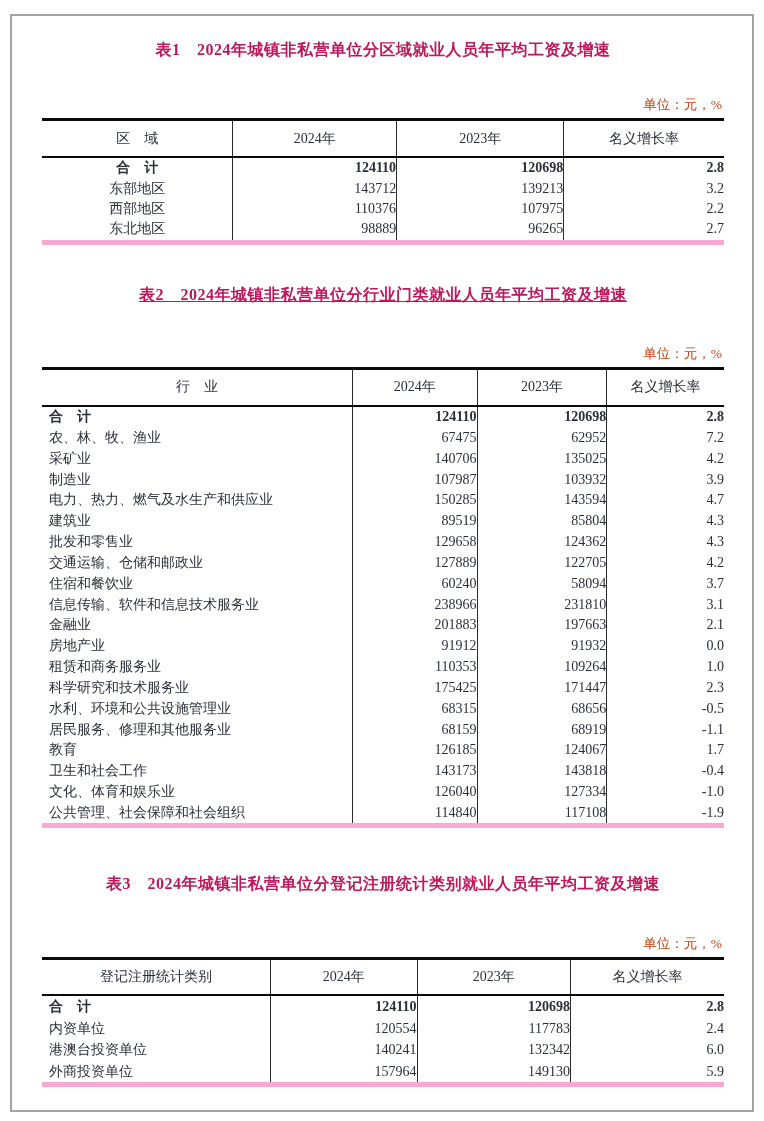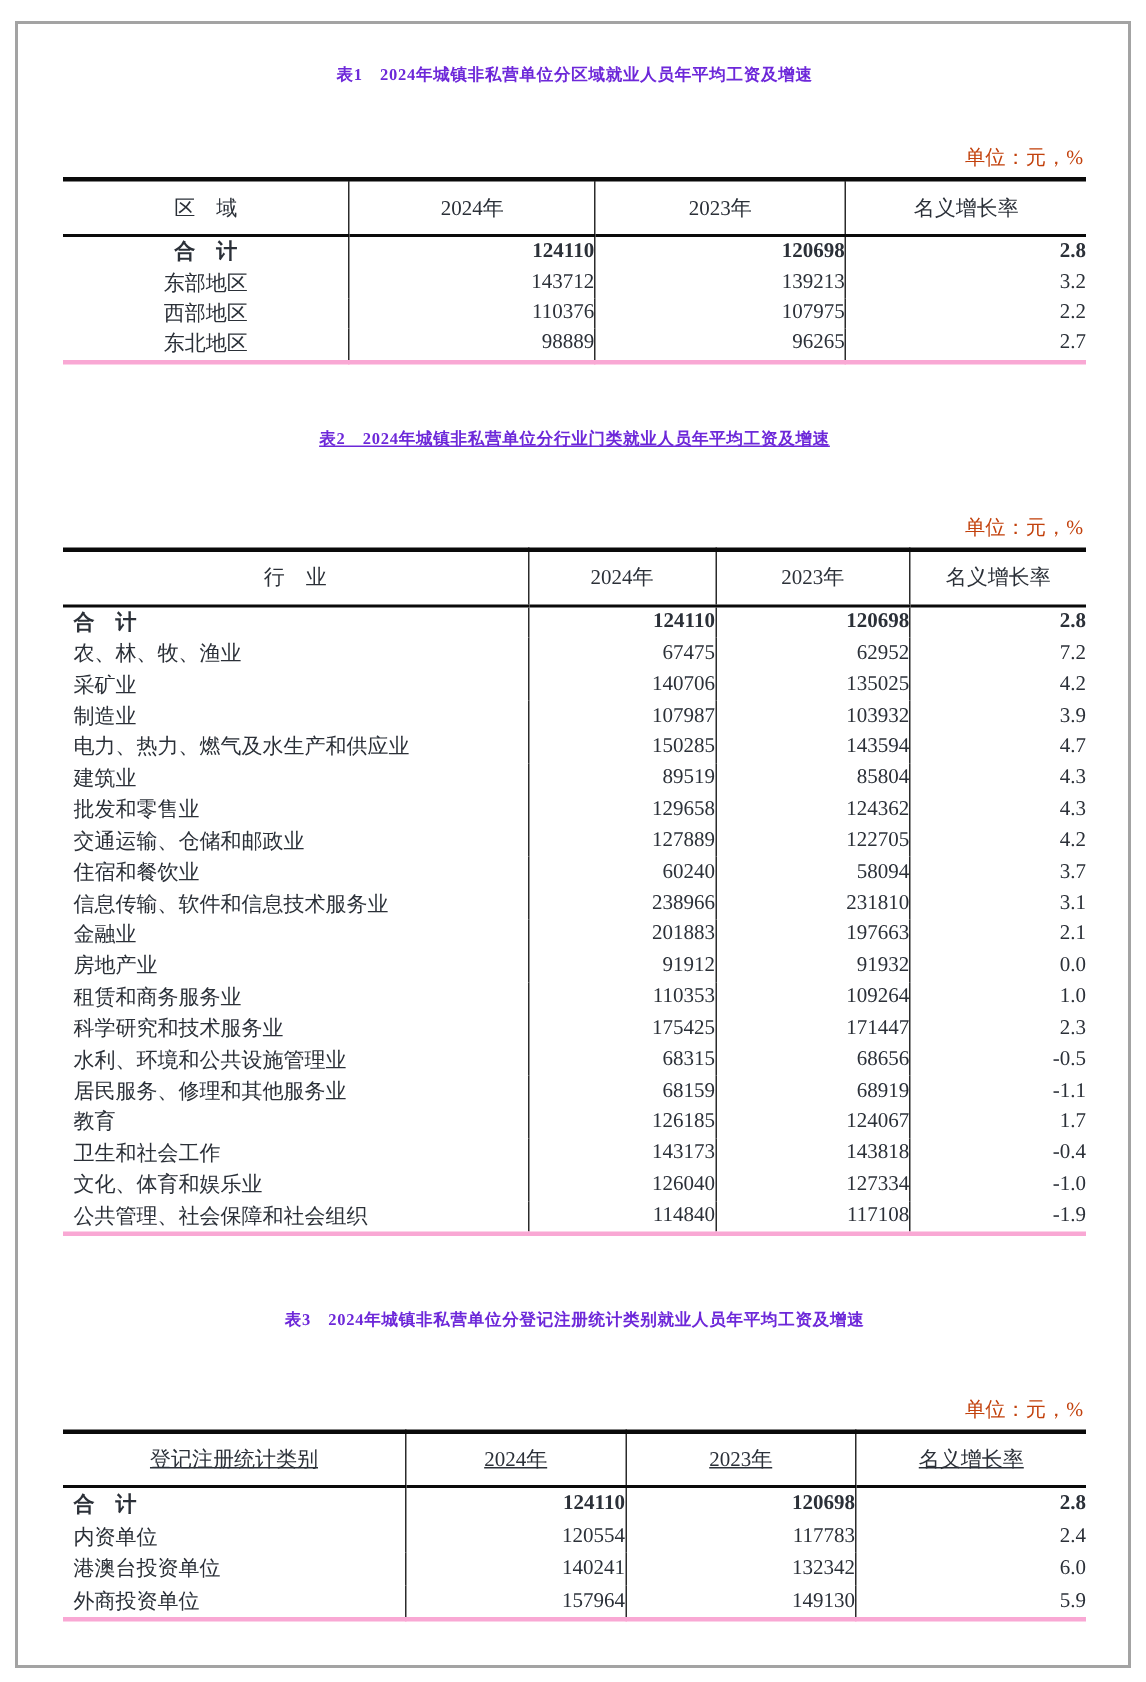--- a/index.html
+++ b/index.html
@@ -15,41 +15,41 @@
     position: absolute;
     top: 14px; left: 10px; right: 10px; bottom: 9px;
     border: 2px solid #a3a3a3;
     pointer-events: none;
   }
   .content {
     position: relative;
     margin: 0 40px 0 42px; 
   }
   .tbl-title {
-    font-size: 11px;
+    font-size: 16px;
     line-height: 24px;
     font-weight: bold;
     text-align: center;
-    color: #6d28d9;
+    color: #be185d;
     margin: 0;
     letter-spacing: 0.5px;
   }
   .unit {
     font-size: 13.5px;
     line-height: 18px;
     text-align: right;
     color: #c2410c;
     padding-right: 2px;
   }
   table.wage-table {
     width: 100%;
     border-collapse: collapse;
     table-layout: fixed;
     border-top: 3px solid #0a0a0a;
-    border-bottom: 3px solid #f9a8d4;
+    border-bottom: 5px solid #f9a8d4;
     font-size: 14px;
     color: #2b3038;
   }
   table.wage-table th {
     font-weight: normal;
     text-align: center;
     border-bottom: 2px solid #0a0a0a;
     padding: 0;
   }
   table.wage-table th:not(:last-child),
@@ -79,21 +79,21 @@
   .t2 td { height: 20.85px; }
   .t2 td.cat { text-align: left; padding-left: 7px; }
   .t2 col.c1 { width: 45.5%; }
   .t2 col.c2 { width: 18.3%; }
   .t2 col.c3 { width: 19%; }
   .t2 col.c4 { width: 17.2%; }
 
   
   .t3 .tbl-title { margin-top: 44px; }
   .t3 .unit { margin-top: 39px; margin-bottom: 4px; }
-  .t3 th { height: 34px; text-decoration: underline; }
+  .t3 th { height: 34px; }
   .t3 td { height: 21.5px; }
   .t3 td.cat { text-align: left; padding-left: 7px; }
   .t3 col.c1 { width: 33.5%; }
   .t3 col.c2 { width: 21.5%; }
   .t3 col.c3 { width: 22.5%; }
   .t3 col.c4 { width: 22.5%; }
 </style>
 </head>
 <body>
 

